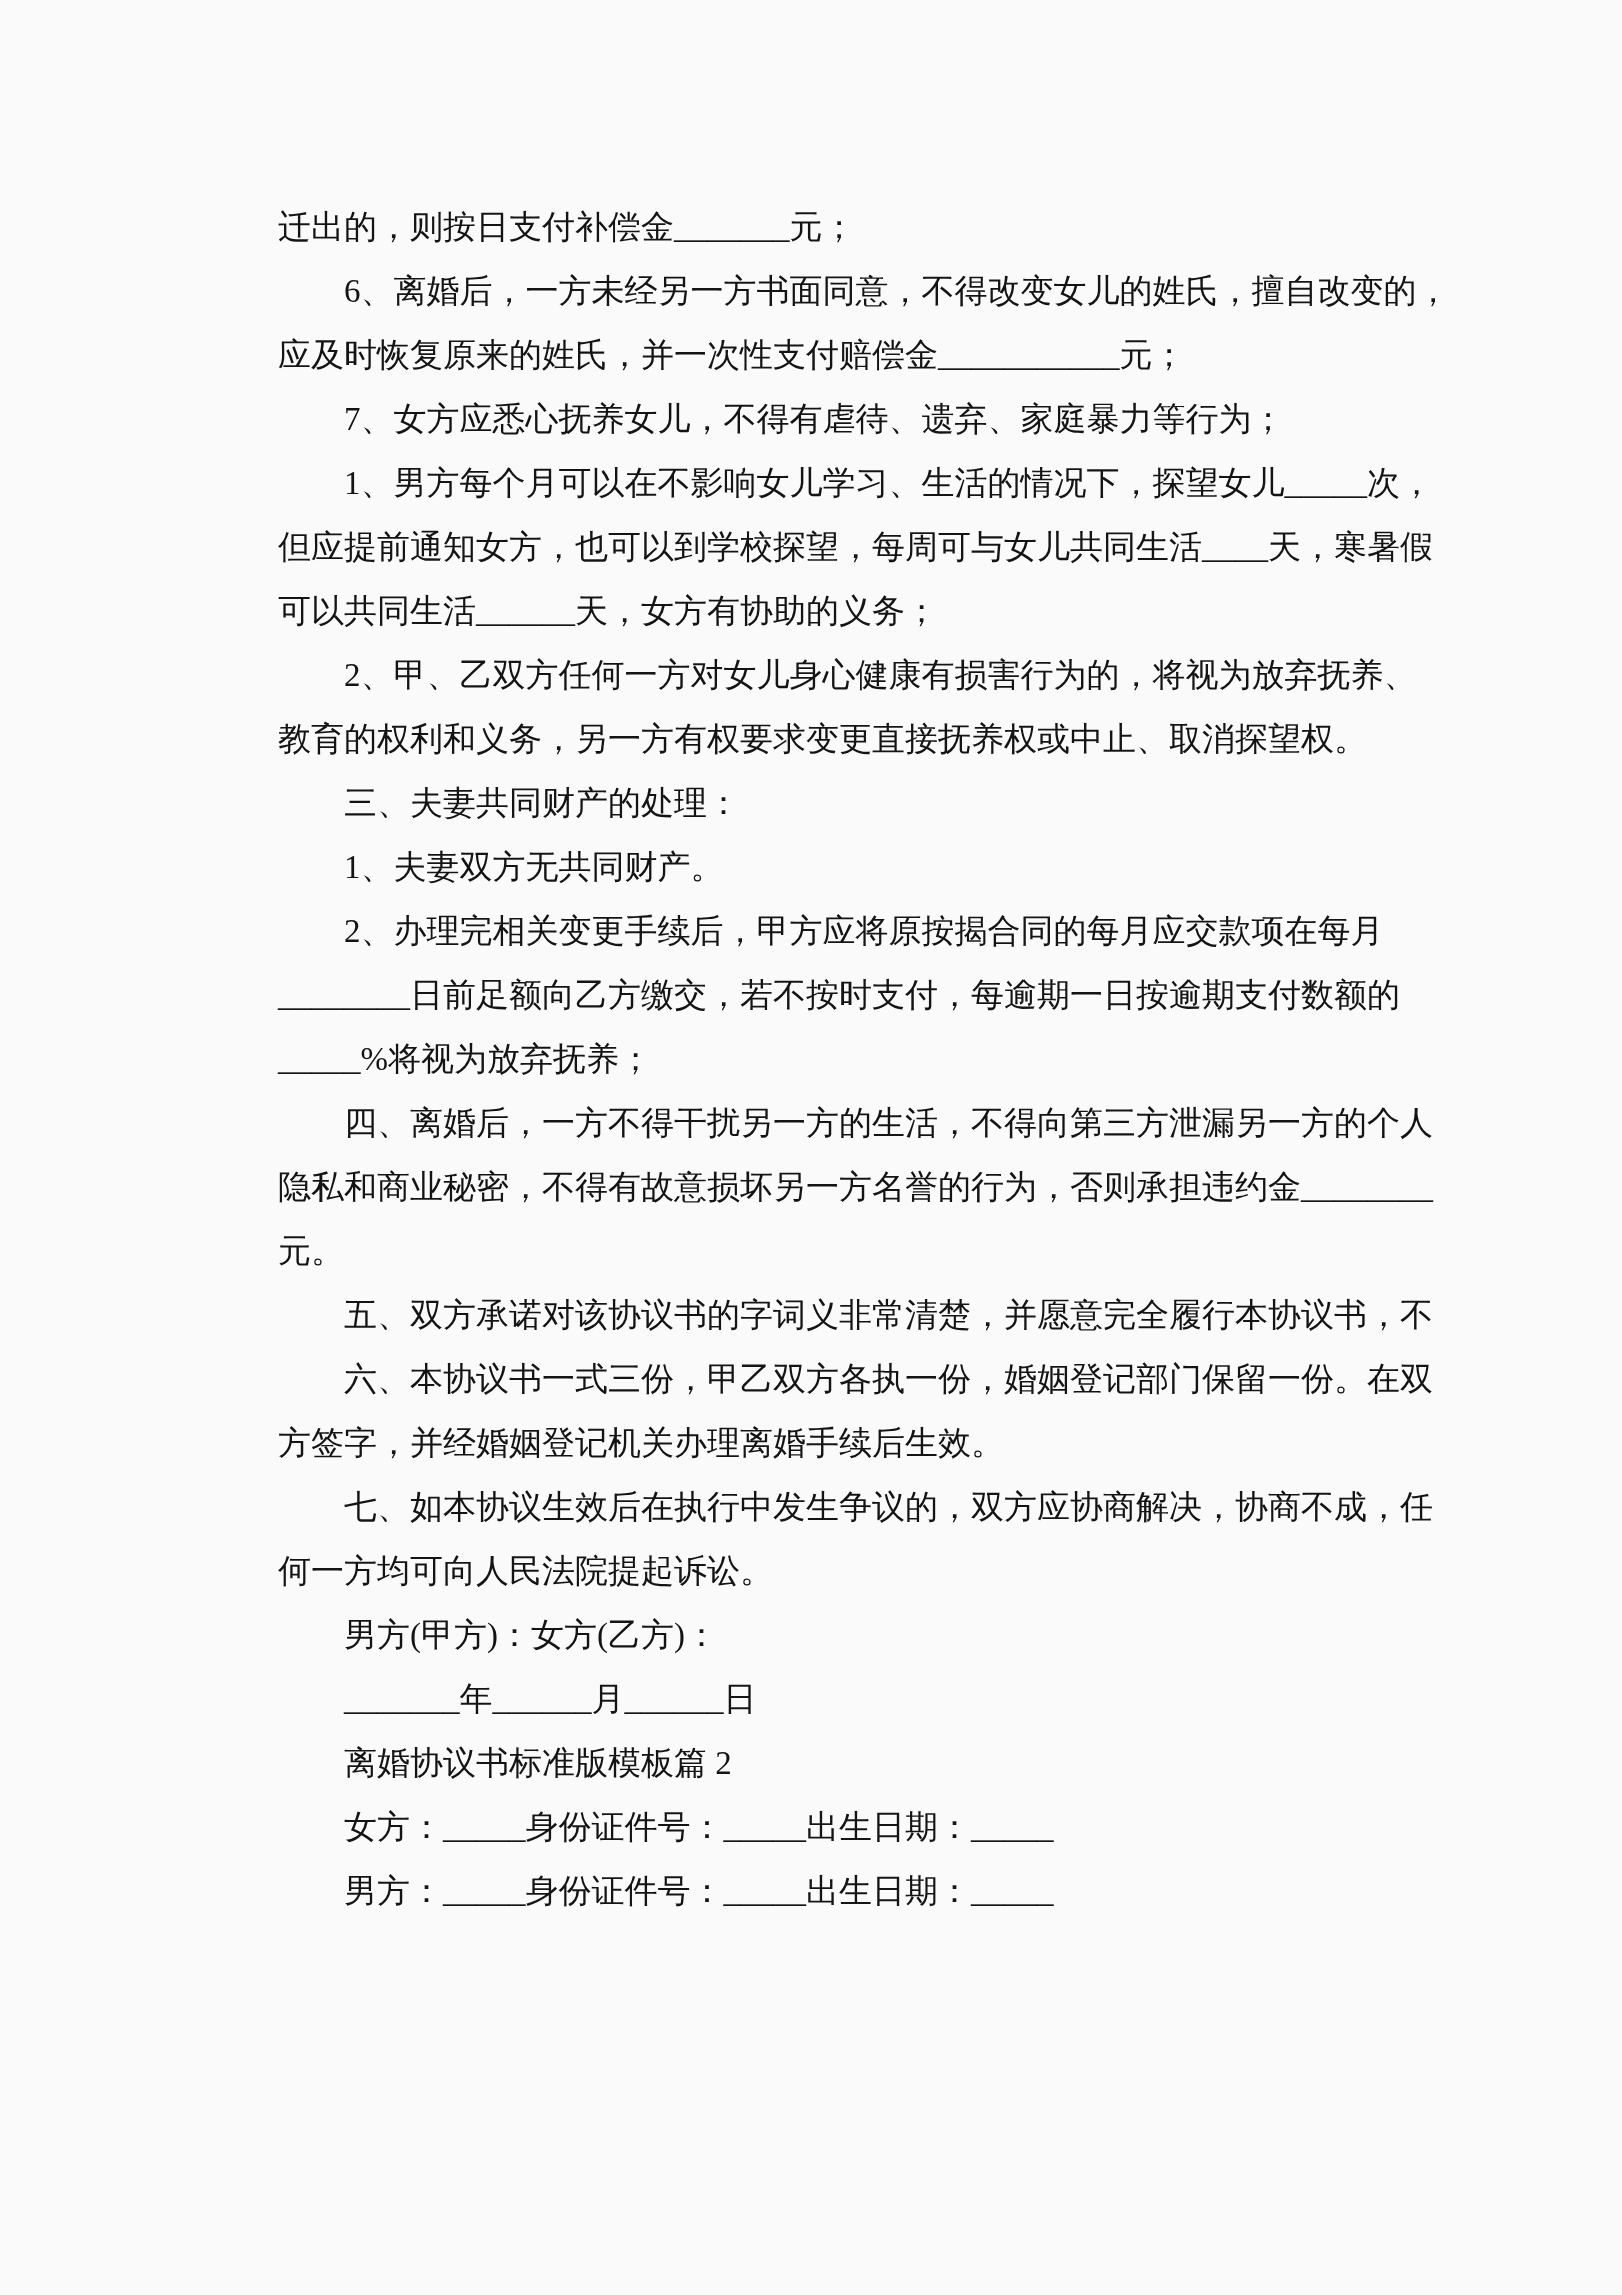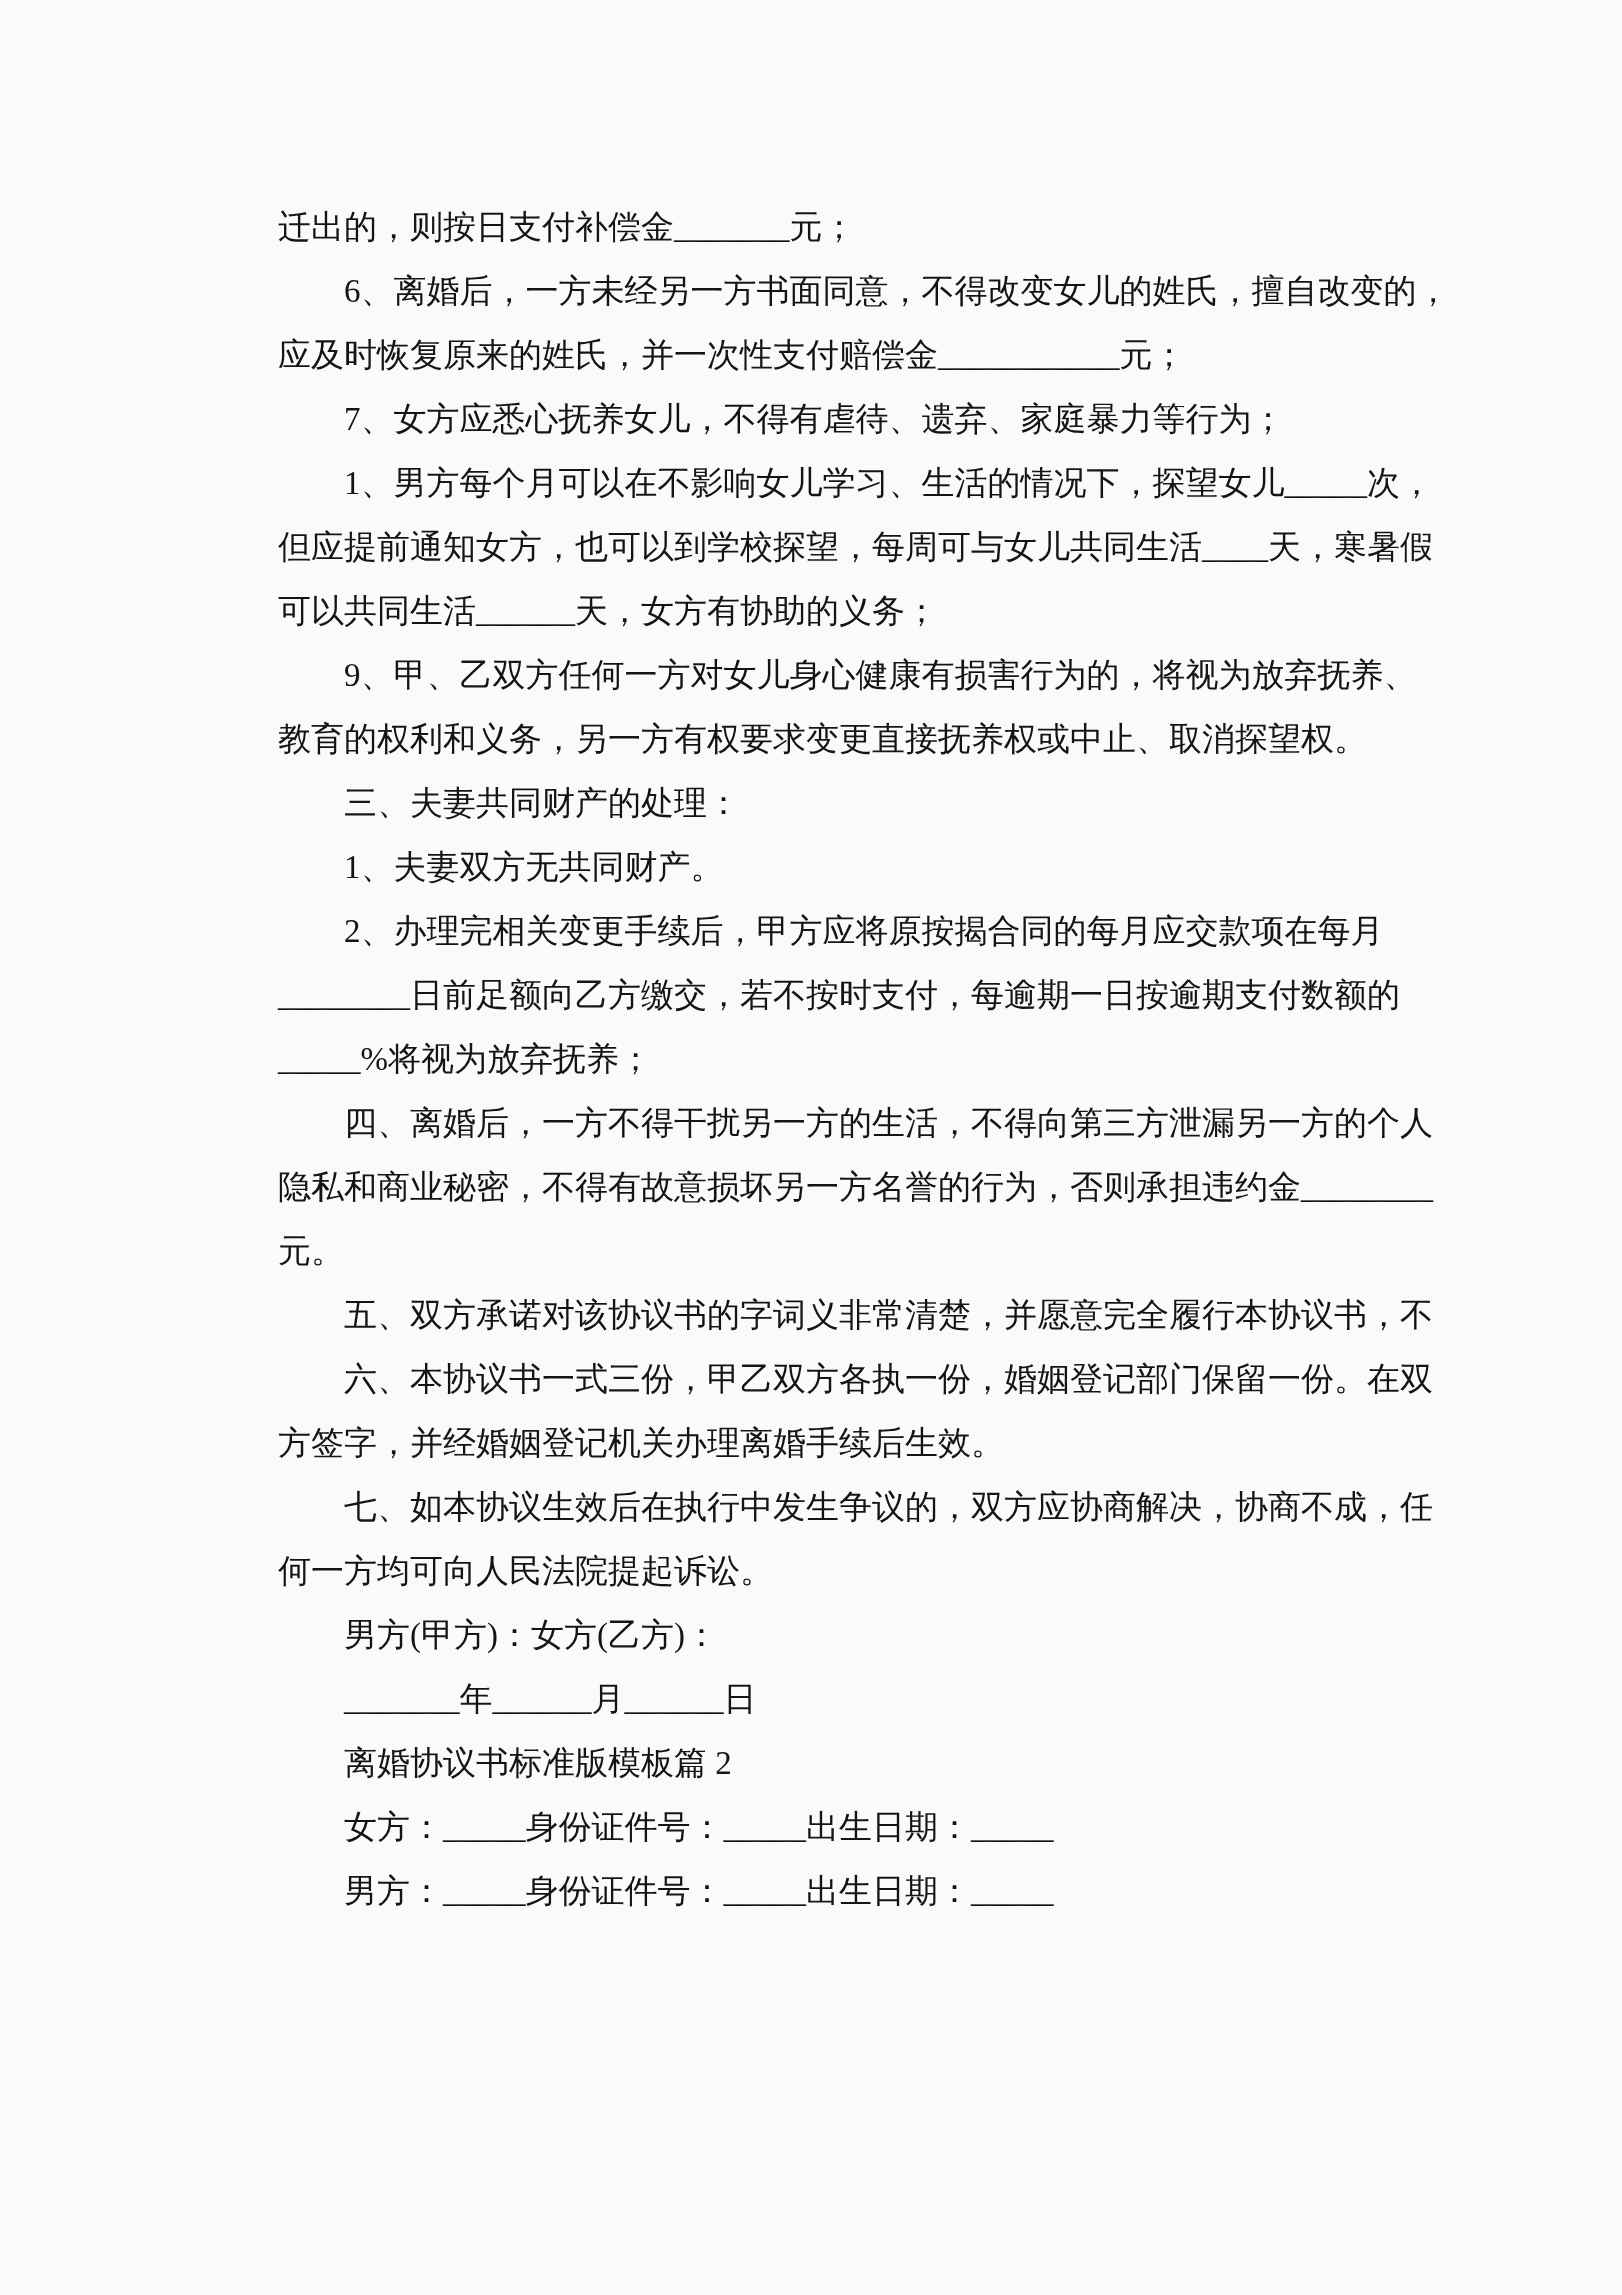--- a/index.html
+++ b/index.html
@@ -44,21 +44,21 @@
 
 <div class="page" style="background: rgb(250, 250, 250);">
   <div class="doc" id="doc-body" style="color: rgb(20, 20, 20);">
       <div class="line">迁出的，则按日支付补偿金_______元；</div>
       <div class="line indent">6、离婚后，一方未经另一方书面同意，不得改变女儿的姓氏，擅自改变的，</div>
       <div class="line">应及时恢复原来的姓氏，并一次性支付赔偿金___________元；</div>
       <div class="line indent">7、女方应悉心抚养女儿，不得有虐待、遗弃、家庭暴力等行为；</div>
       <div class="line indent">1、男方每个月可以在不影响女儿学习、生活的情况下，探望女儿_____次，</div>
       <div class="line">但应提前通知女方，也可以到学校探望，每周可与女儿共同生活____天，寒暑假</div>
       <div class="line">可以共同生活______天，女方有协助的义务；</div>
-      <div class="line indent">9、甲、乙双方任何一方对女儿身心健康有损害行为的，将视为放弃抚养、</div>
+      <div class="line indent">2、甲、乙双方任何一方对女儿身心健康有损害行为的，将视为放弃抚养、</div>
       <div class="line">教育的权利和义务，另一方有权要求变更直接抚养权或中止、取消探望权。</div>
       <div class="line indent">三、夫妻共同财产的处理：</div>
       <div class="line indent">1、夫妻双方无共同财产。</div>
       <div class="line indent">2、办理完相关变更手续后，甲方应将原按揭合同的每月应交款项在每月</div>
       <div class="line">________日前足额向乙方缴交，若不按时支付，每逾期一日按逾期支付数额的</div>
       <div class="line">_____%将视为放弃抚养；</div>
       <div class="line indent">四、离婚后，一方不得干扰另一方的生活，不得向第三方泄漏另一方的个人</div>
       <div class="line">隐私和商业秘密，不得有故意损坏另一方名誉的行为，否则承担违约金________</div>
       <div class="line">元。</div>
       <div class="line indent">五、双方承诺对该协议书的字词义非常清楚，并愿意完全履行本协议书，不</div>

